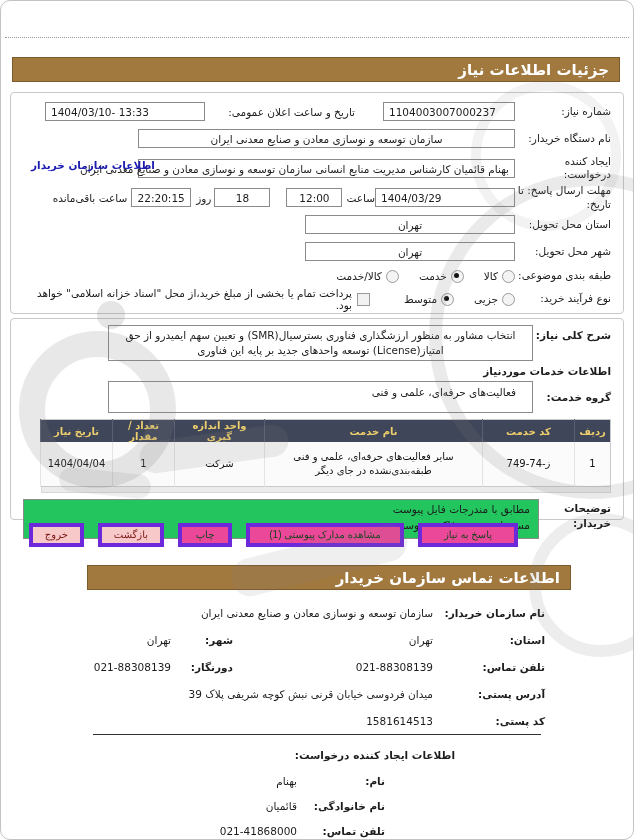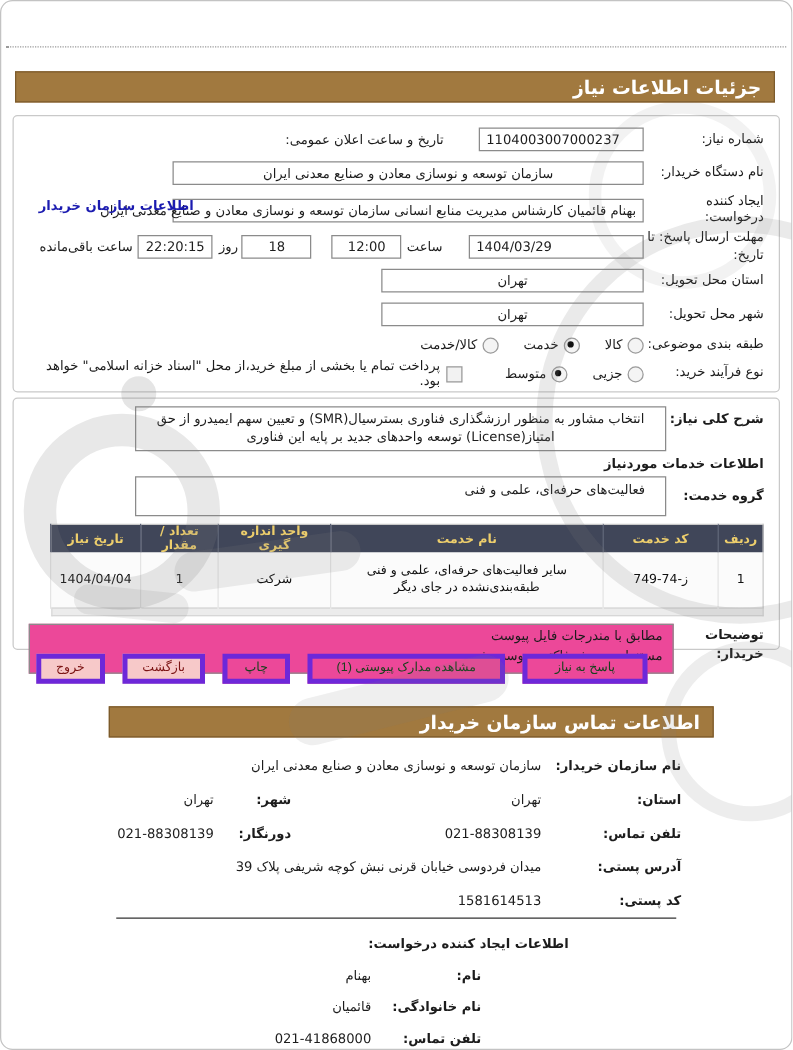--- a/index.html
+++ b/index.html
@@ -30,21 +30,21 @@
          background:#f4f4f4;margin-left:4px;position:relative;flex:0 0 11px;}
   .radio.sel::after{content:"";position:absolute;top:2px;left:2px;width:5px;height:5px;border-radius:50%;background:#111;}
   .chk{display:inline-block;width:11px;height:11px;border:1px solid #9a9a9a;background:#f2f2f2;margin-left:5px;flex:0 0 11px;}
   .opt{display:flex;align-items:center;margin-left:20px;}
   .blue-link{position:absolute;left:8px;top:7px;color:#1b1bb0;font-weight:bold;z-index:2;white-space:nowrap;}
   .bold{font-weight:bold;}
   .descbox{border:1px solid #8b8b8b;background:#fff;min-height:34px;padding:2px 6px;box-sizing:border-box;
            flex:1;margin-left:85px;text-align:center;line-height:1.45;}
   .groupval{border:1px solid #8b8b8b;background:#fff;height:32px;line-height:20px;padding:0 16px;box-sizing:border-box;
             flex:1;margin-left:85px;}
-  .notesbox{border:1px solid #8b8b8b;background:#ec4899;min-height:40px;padding:2px 8px;box-sizing:border-box;
+  .notesbox{border:1px solid #8b8b8b;background:#22c55e;min-height:40px;padding:2px 8px;box-sizing:border-box;
             flex:1;line-height:1.5;}
   table.svc{width:570px;border-collapse:collapse;table-layout:fixed;margin:6px 0 0 0;font-size:10px;
             border:1px solid #c9c9c9;}
   table.svc th{background:#404659;color:#edce6c;font-weight:bold;height:20px;padding:0 4px;
                border-left:1px solid #5a6073;}
   table.svc td{background:#fbfbfb;color:#111;height:40px;padding:2px 4px;text-align:center;
                border-left:1px solid #e4e4e4;line-height:1.4;}
   .tbl-strip{width:570px;height:6px;background:#ececec;border:1px solid #d7d7d7;border-top:none;box-sizing:border-box;}
   .btn-row{position:absolute;top:522px;right:115px;display:flex;gap:14px;}
   .btn{height:24px;line-height:16px;border:4px solid #6d28d9;font-size:10px;padding:0 12px;
@@ -82,37 +82,38 @@
   <div class="bar bar1">
     <span>جزئیات اطلاعات نیاز</span>
   </div>
 
   <div class="groupbox box1">
 
     <div class="frm-row">
       <span class="lbl lbl-w">شماره نیاز:</span>
       <span class="inp" style="width:132px;text-align:left;">1104003007000237</span>
       <span class="lbl" style="margin-right:28px;width:150px;">تاریخ و ساعت اعلان عمومی:</span>
+      <span class="inp" style="width:160px;text-align:left;">13:33 -1404/03/10</span>
     </div>
 
     <div class="frm-row">
       <span class="lbl lbl-w">نام دستگاه خریدار:</span>
       <span class="inp center" style="width:377px;">سازمان توسعه و نوسازی معادن و صنایع معدنی ایران</span>
     </div>
 
     <div class="frm-row" style="min-height:32px;">
       <span class="lbl lbl-w">ایجاد کننده درخواست:</span>
       <span class="inp center nowrap overflow" style="width:377px;">بهنام قائمیان کارشناس مدیریت منابع انسانی سازمان توسعه و نوسازی معادن و صنایع معدنی ایران</span>
       <span class="blue-link">اطلاعات سازمان خریدار</span>
     </div>
 
     <div class="frm-row">
       <span class="lbl lbl-w">مهلت ارسال پاسخ: تا تاریخ:</span>
       <span class="inp" style="width:140px;text-align:left;">1404/03/29</span>
-      <span class="lbl" style="margin-right:21px;">ساعت</span>
+      <span class="lbl" style="margin-right:0;">ساعت</span>
       <span class="inp center" style="width:56px;margin-right:4px;">12:00</span>
       <span class="inp center" style="width:56px;margin-right:16px;">18</span>
       <span class="lbl" style="margin-right:3px;">روز</span>
       <span class="inp center" style="width:60px;margin-right:5px;">22:20:15</span>
       <span class="lbl" style="margin-right:4px;">ساعت باقی‌مانده</span>
     </div>
 
     <div class="frm-row">
       <span class="lbl lbl-w">استان محل تحویل:</span>
       <span class="inp center" style="width:210px;">تهران</span>

